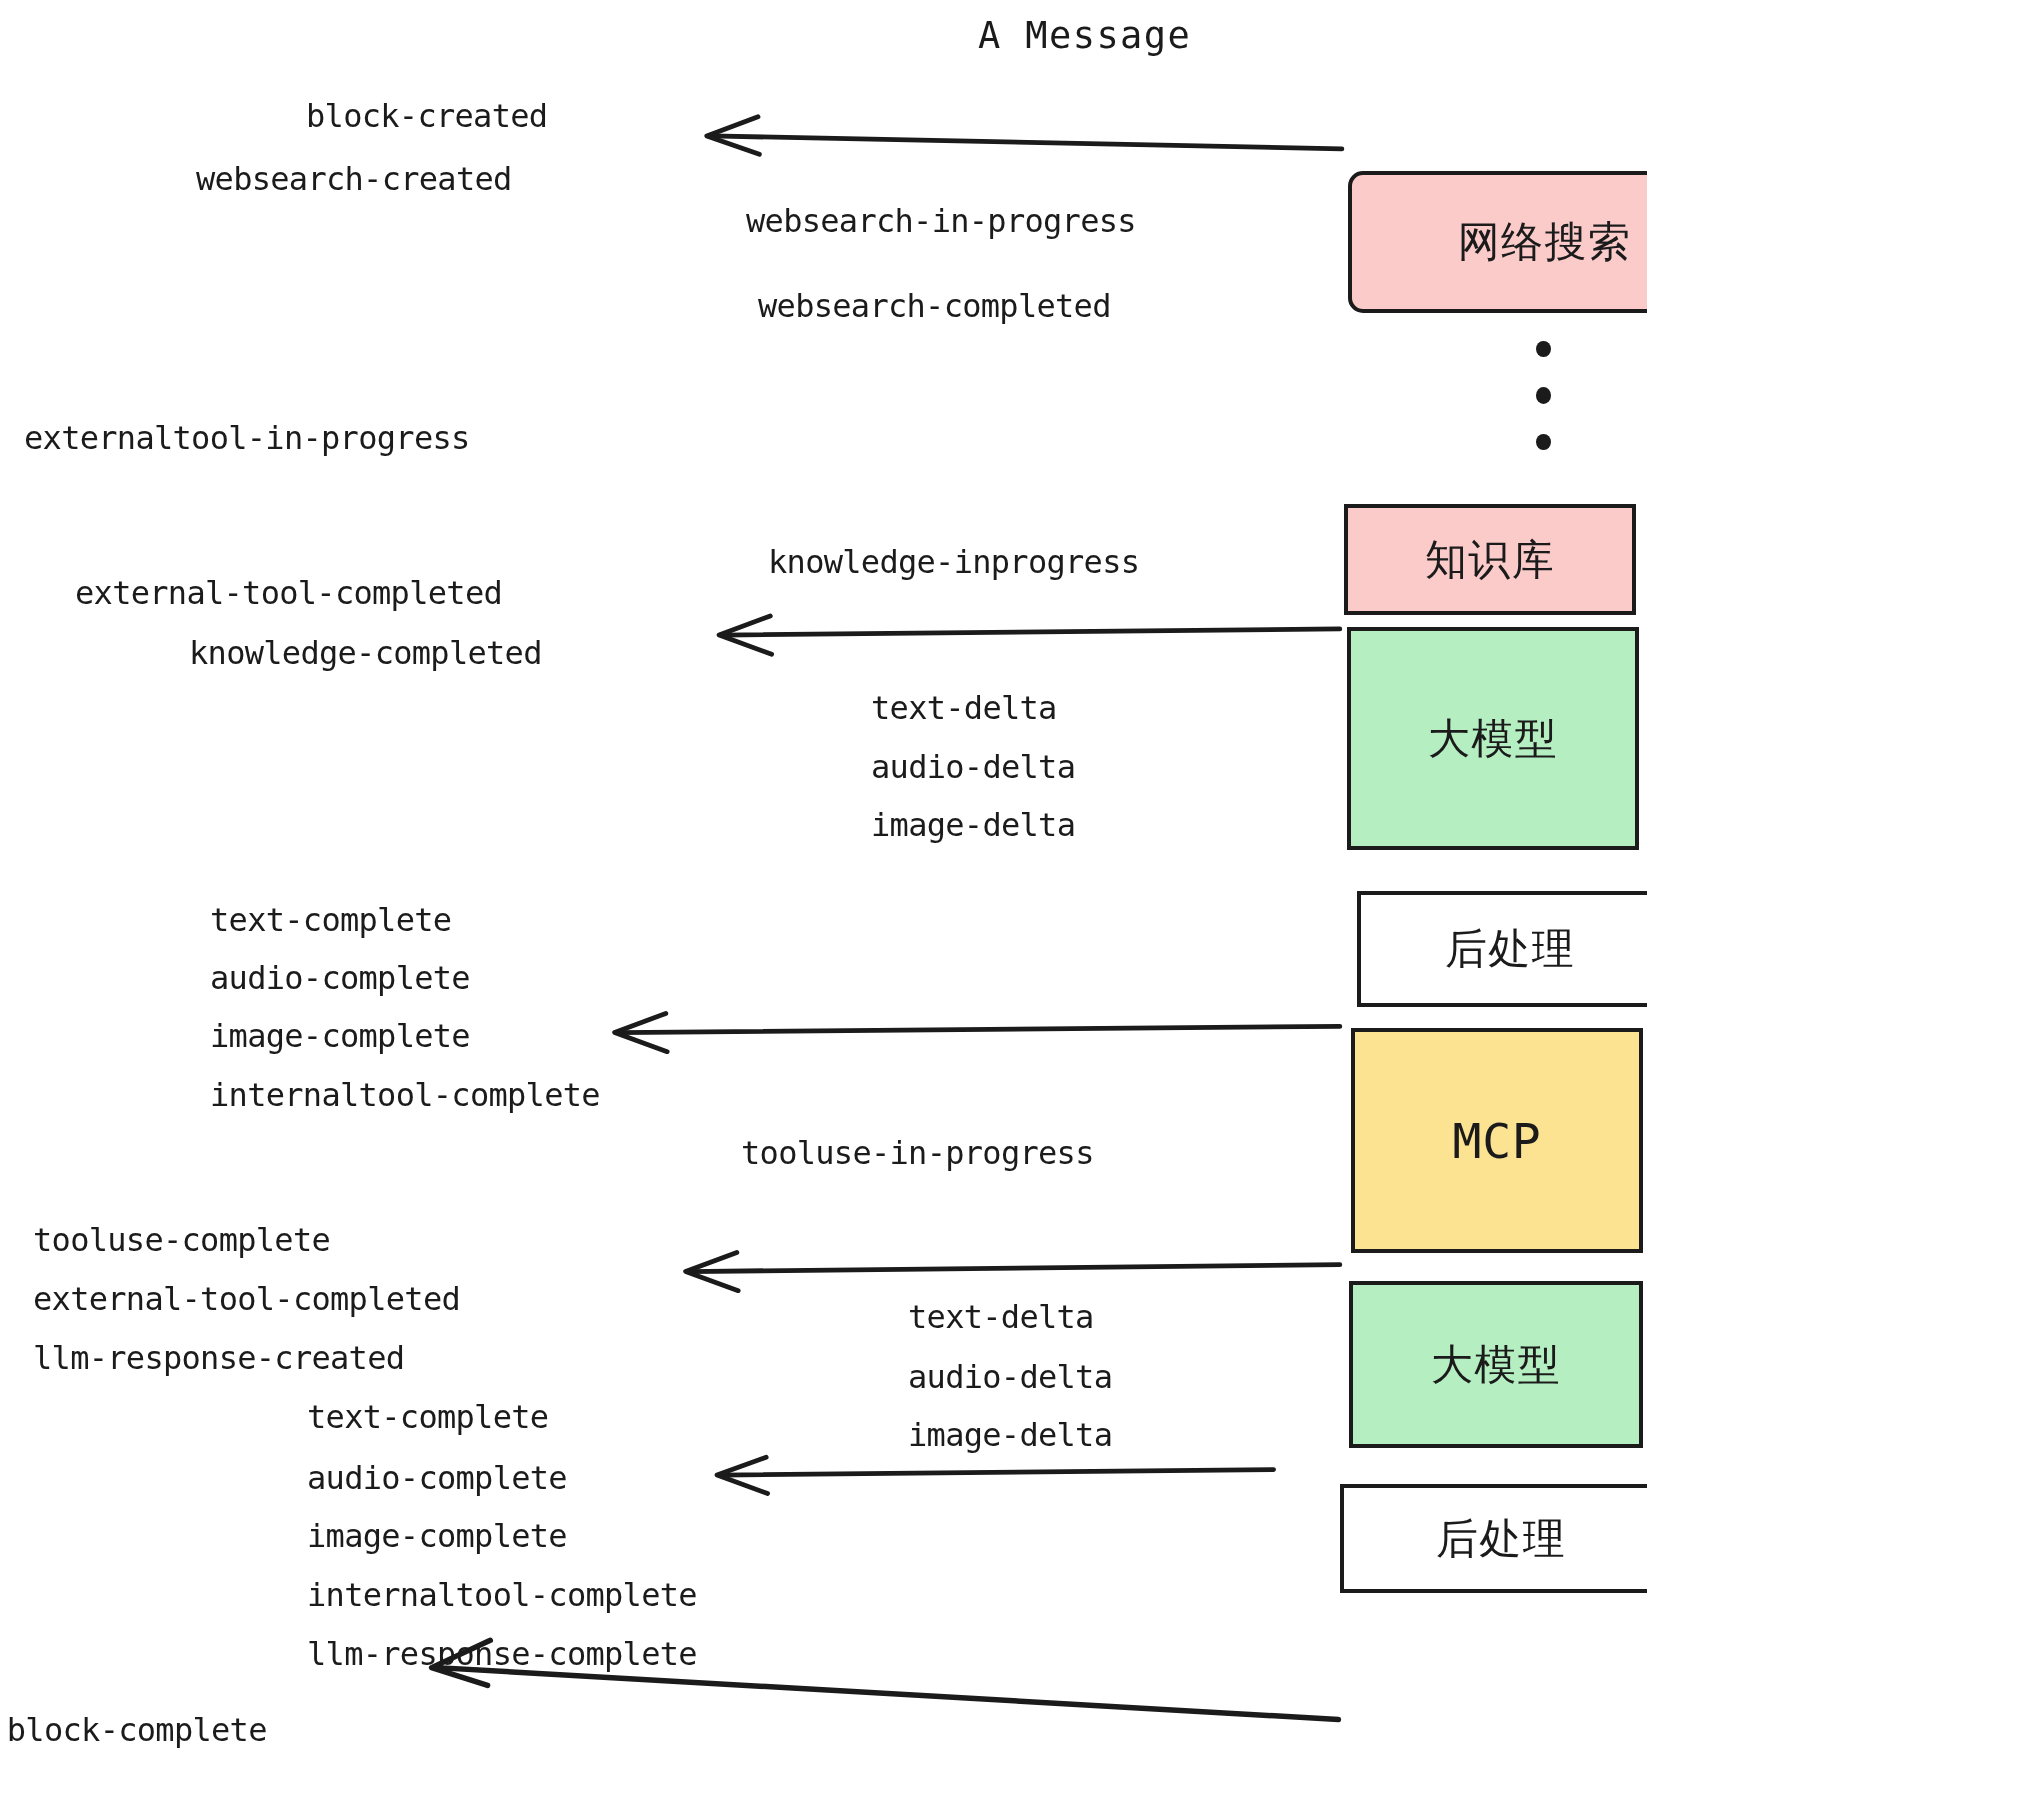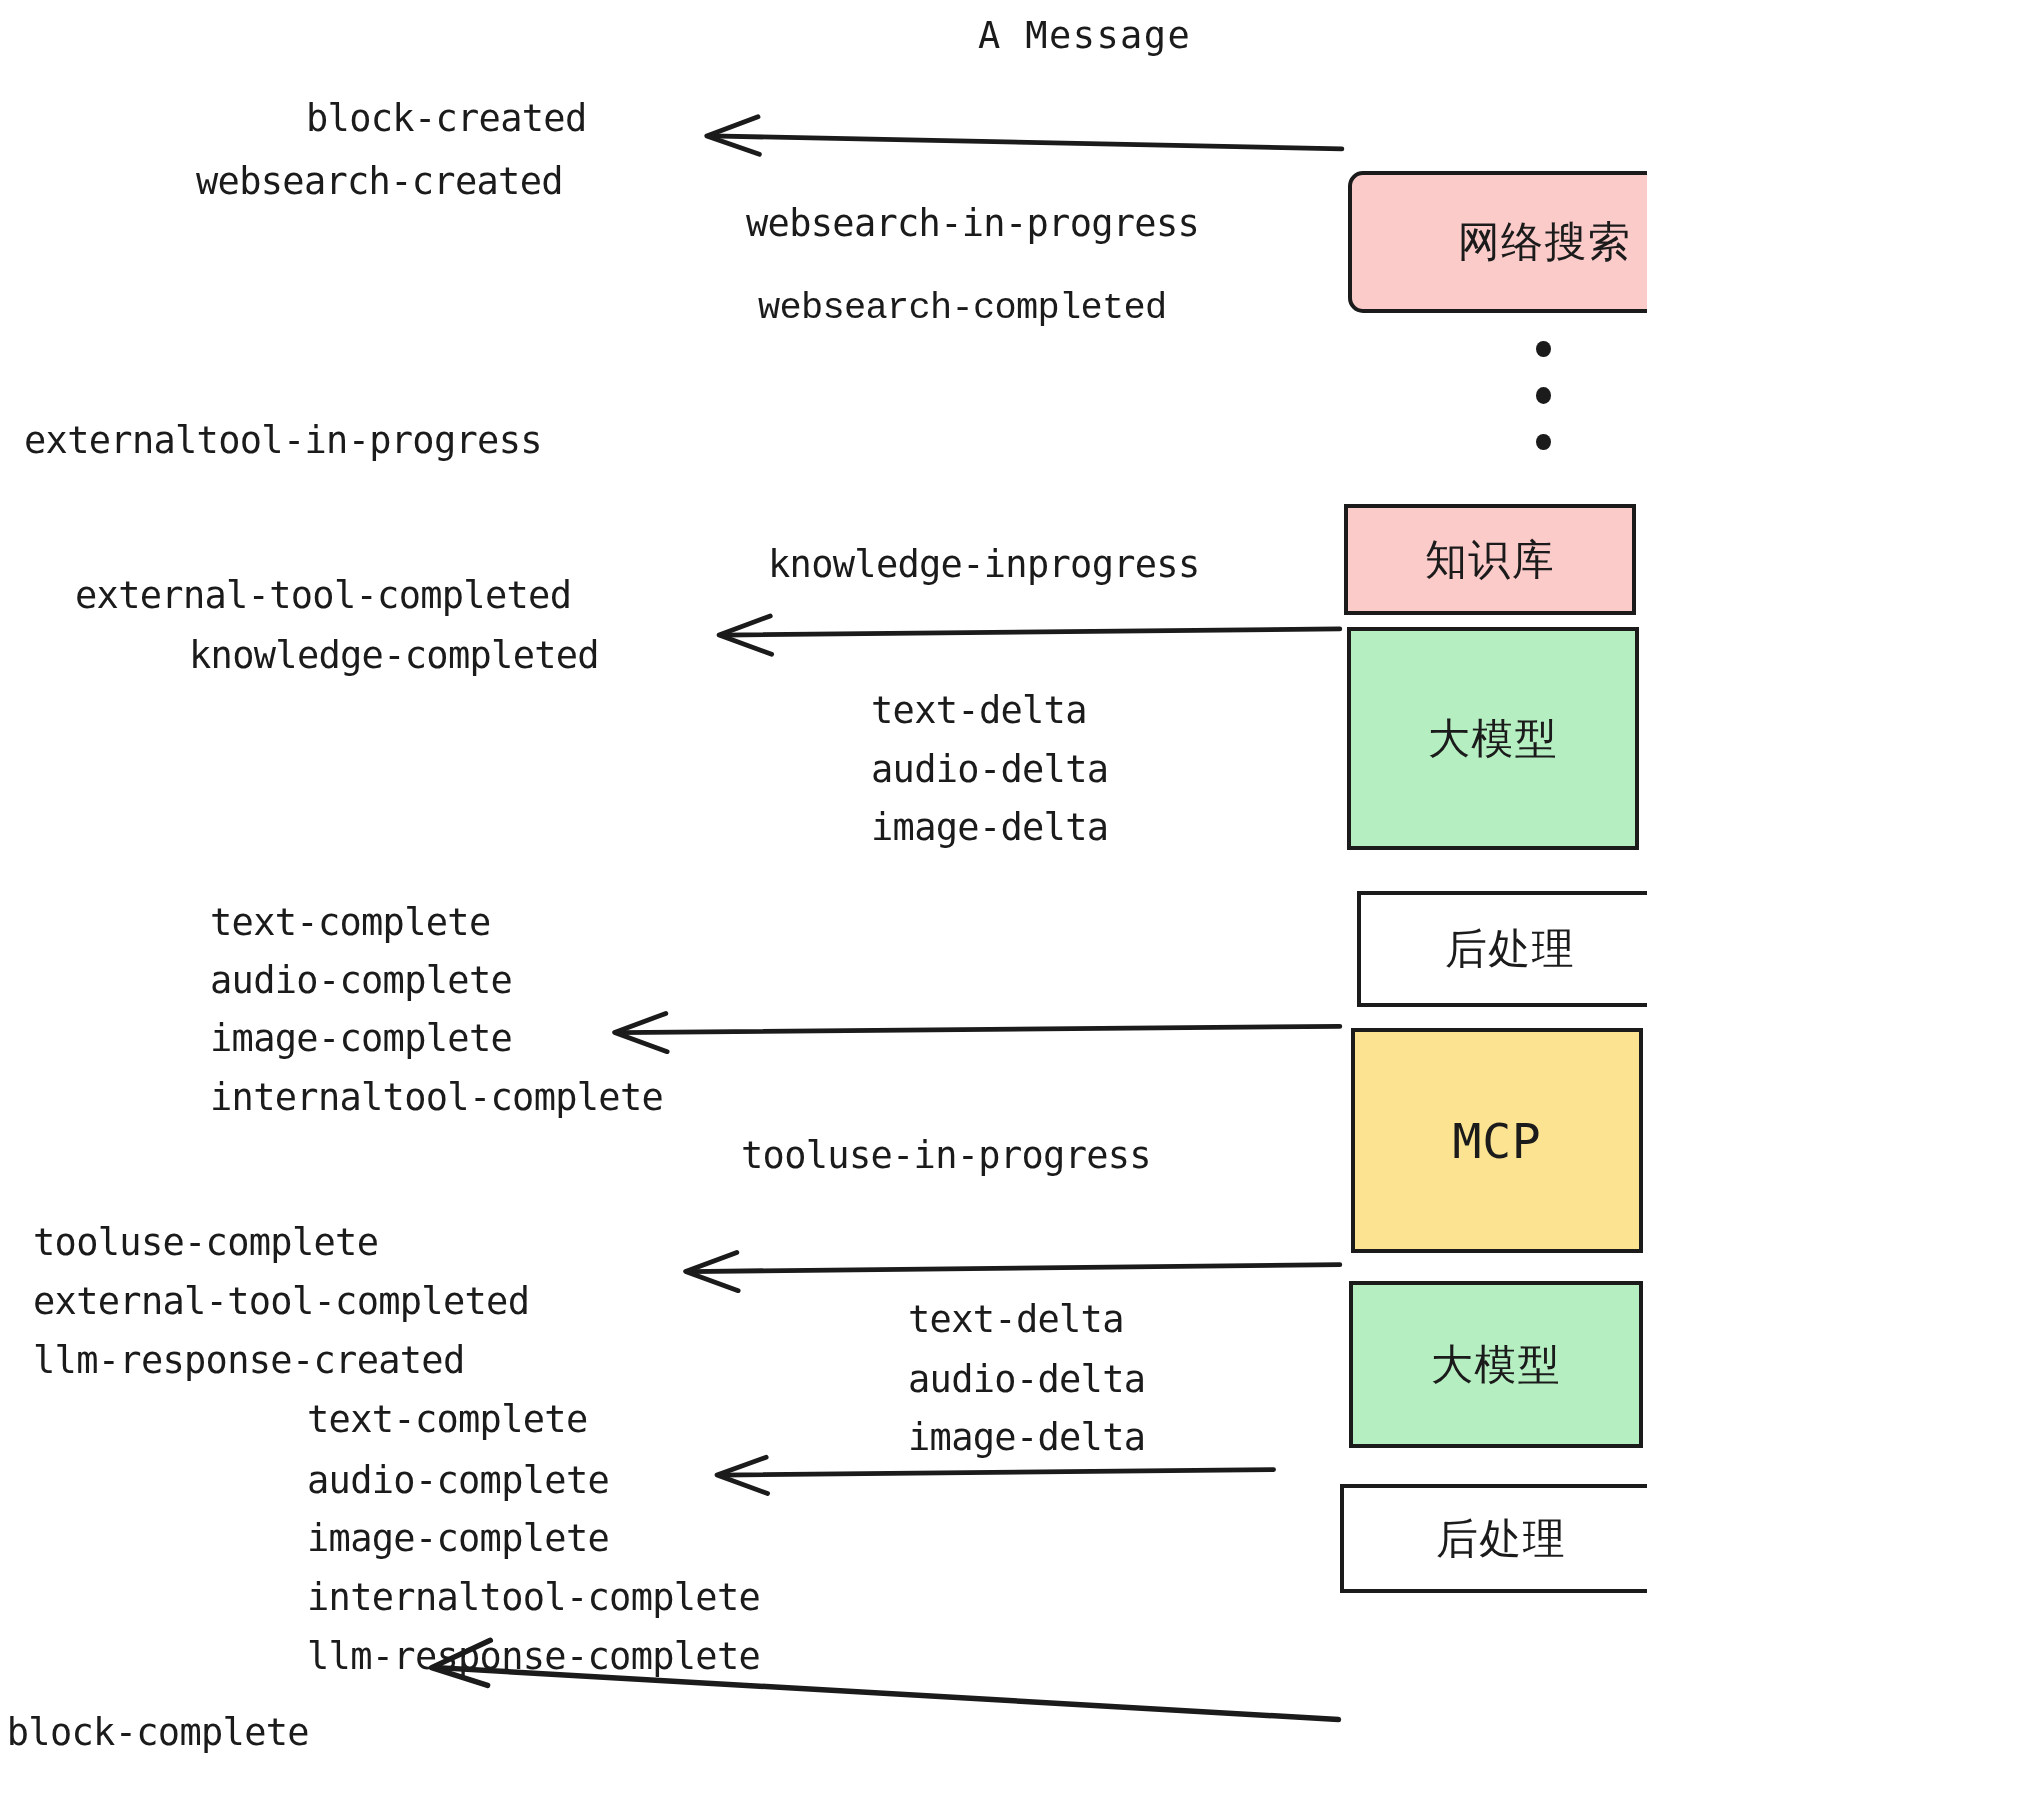--- a/index.html
+++ b/index.html
@@ -13,21 +13,21 @@
     position:relative;
     width:1647px;
     height:1796px;
     background:#ffffff;
     overflow:hidden;
   }
   
   .lbl{
     position:absolute;
     font-family:"DejaVu Sans Mono","Liberation Mono",monospace;
-    font-size:37px;
+    font-size:32px;
     line-height:1;
     letter-spacing:-0.7px;
     color:#1b1b1b;
     white-space:nowrap;
   }
   .title{
     position:absolute;
     font-family:"DejaVu Sans Mono","Liberation Mono",monospace;
     font-size:37px;
     letter-spacing:1.4px;
@@ -140,21 +140,21 @@
       <line x1="2673" y1="1583" x2="2673" y2="1770" stroke-width="7"></line>
       <polyline points="2650,1620 2673,1546 2698,1622" stroke-width="7"></polyline>
       <polyline points="2650,1760 2673,1818 2698,1758" stroke-width="7"></polyline>
     </g>
   </svg>
 
   <div class="lbl" style="left:306px;top:100px;">block-created</div>
   <div class="lbl" style="left:196px;top:163px;">websearch-created</div>
 
   <div class="lbl" style="left:746px;top:205px;">websearch-in-progress</div>
-  <div class="lbl" style="left:758px;top:290px;font-family:Liberation Mono, monospace;">websearch-completed</div>
+  <div class="lbl" style="left:758px;top:290px;">websearch-completed</div>
 
   <div class="lbl" style="left:24px;top:402px;margin-top:20px;">externaltool-in-progress</div>
 
   <div class="lbl" style="left:768px;top:546px;">knowledge-inprogress</div>
 
   <div class="lbl" style="left:75px;top:577px;">external-tool-completed</div>
   <div class="lbl" style="left:189px;top:637px;">knowledge-completed</div>
 
   <div class="lbl" style="left:871px;top:692px;">text-delta</div>
   <div class="lbl" style="left:871px;top:751px;">audio-delta</div>

